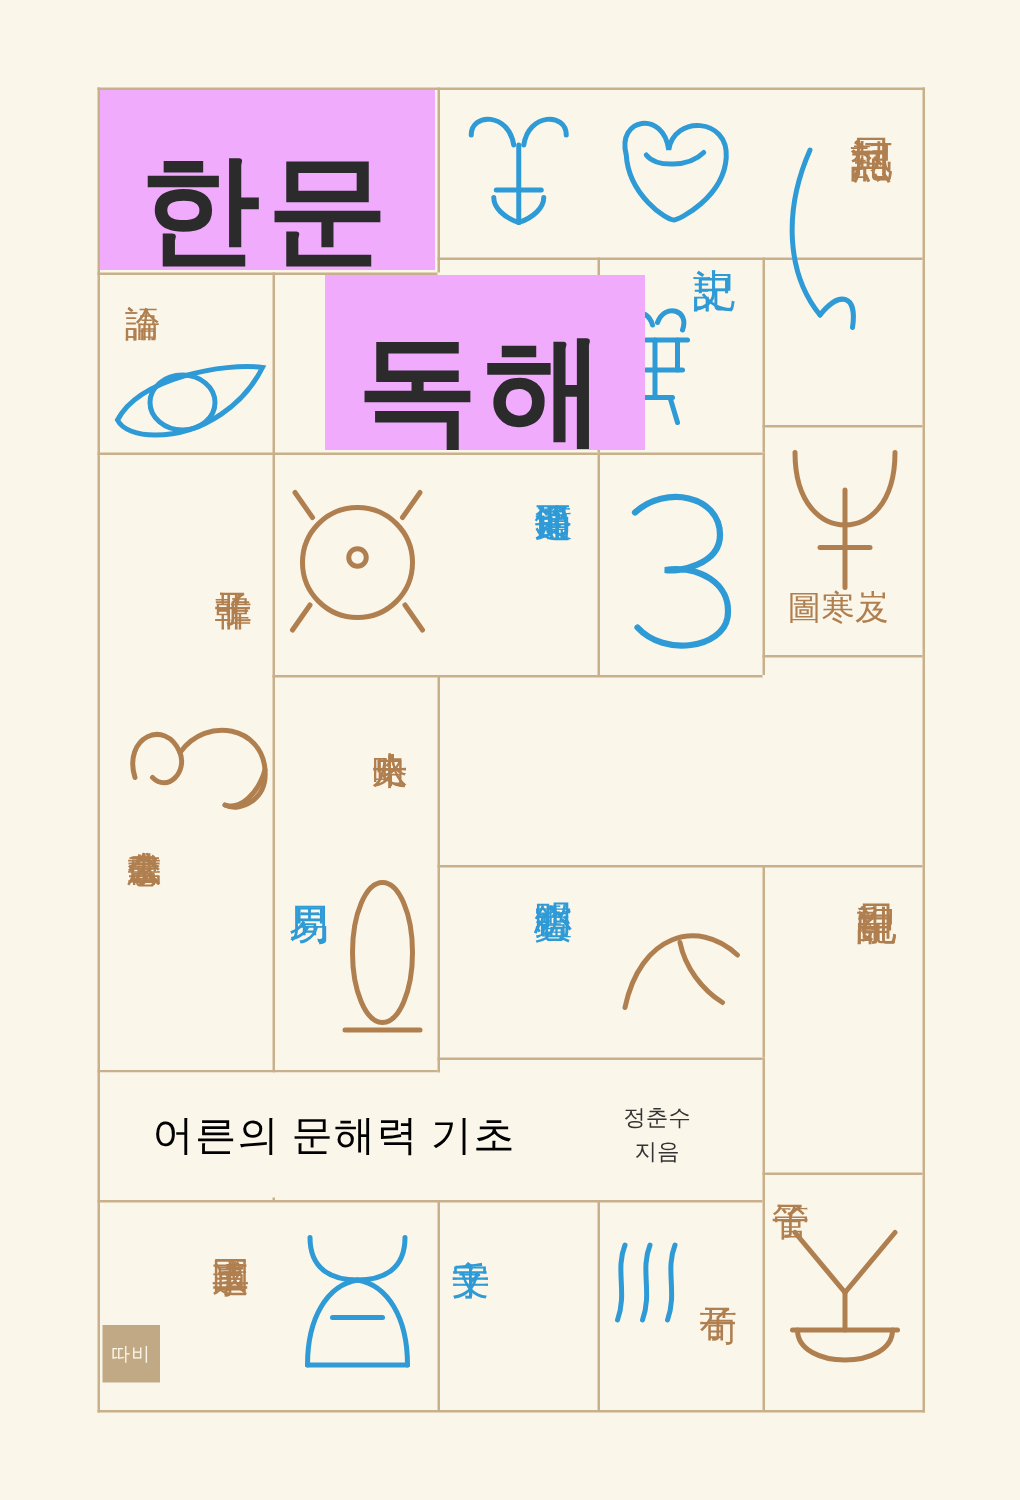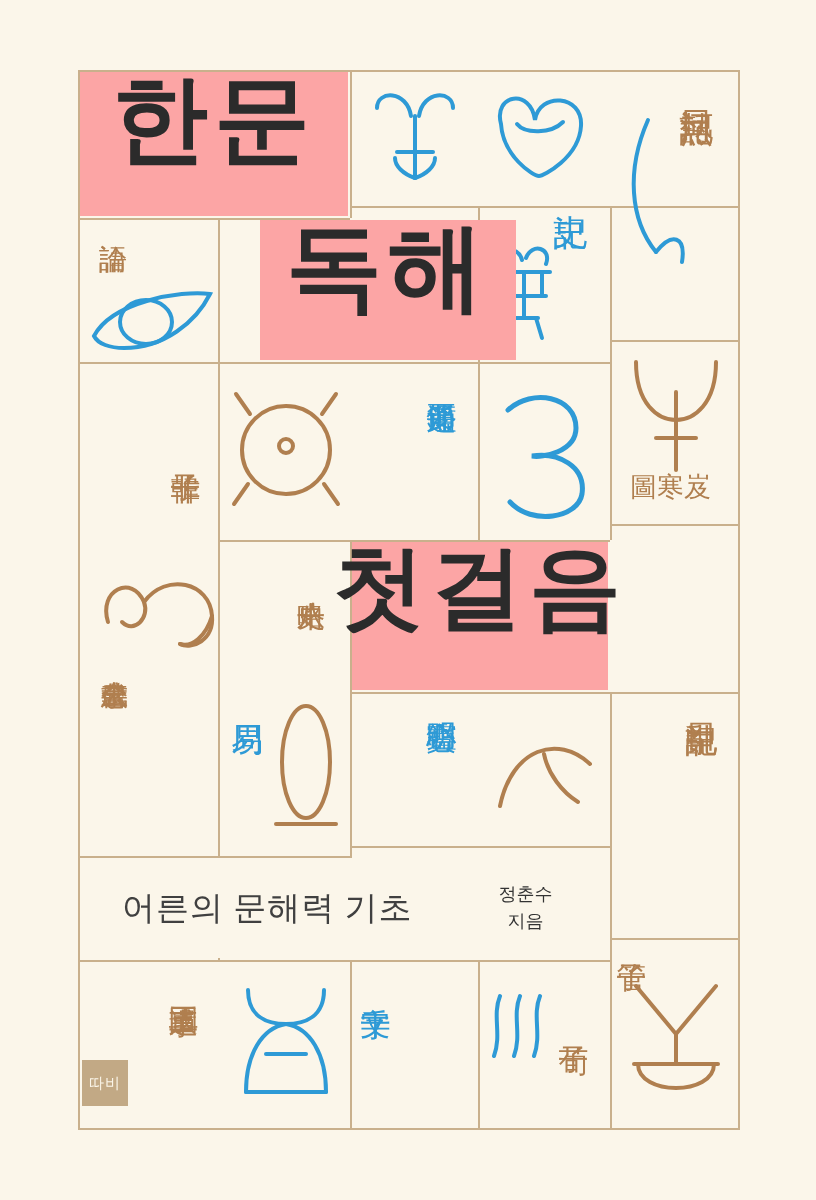--- a/index.html
+++ b/index.html
@@ -25,23 +25,23 @@
   .line {
     position: absolute;
     background: #c9b08c;
   }
   .line.h { height: 2px; }
   .line.v { width: 2px; }
 
   
   .title-block {
     position: absolute;
-    background: #fca5a5;
+    background: #f0abfc;
     display: flex;
-    align-items: flex-start;
+    align-items: flex-end;
     justify-content: center;
   }
   .title-text {
     font-family: "Liberation Serif", serif;
     color: #2b2b2b;
     font-weight: 700;
     letter-spacing: 6px;
     line-height: 1;
     white-space: nowrap;
   }
@@ -52,21 +52,21 @@
   
   .sub-band {
     position: absolute;
     background: #fbf6ea;
     display: flex;
     align-items: center;
   }
   .subtitle {
     font-family: "Liberation Serif", serif;
     font-size: 33px;
-    color: #404040;
+    color: #000000;
     letter-spacing: 1px;
     white-space: nowrap;
   }
   .author {
     font-family: "Liberation Serif", serif;
     font-size: 18px;
     color: #333;
     line-height: 1.5;
     text-align: center;
     white-space: nowrap;
@@ -308,23 +308,20 @@
   <div class="cjk vert brown" style="left:556px; top:1022px; font-size:30px;">荀子</div>
 
   <div class="title-block" style="left:80px; top:72px; width:268px; height:144px;">
     <span class="title-text t-han">한문</span>
   </div>
 
   <div class="title-block" style="left:220px; top:220px; width:256px; height:140px;margin-left:40px;">
     <span class="title-text t-dok">독해</span>
   </div>
 
-  <div class="title-block" style="left:352px; top:542px; width:256px; height:148px;">
-    <span class="title-text t-first">첫걸음</span>
-  </div>
 
   <div class="sub-band" style="left:80px; top:858px; width:528px; height:100px;">
     <span class="subtitle" style="margin-left:42px;">어른의 문해력 기초</span>
     <span class="author" style="margin-left:86px;">
       <span style="display:block;">정춘수</span>
       <span style="display:block;">지음</span>
     </span>
   </div>
 
   <div class="pub" style="left:82px; top:1060px;">따비</div>

